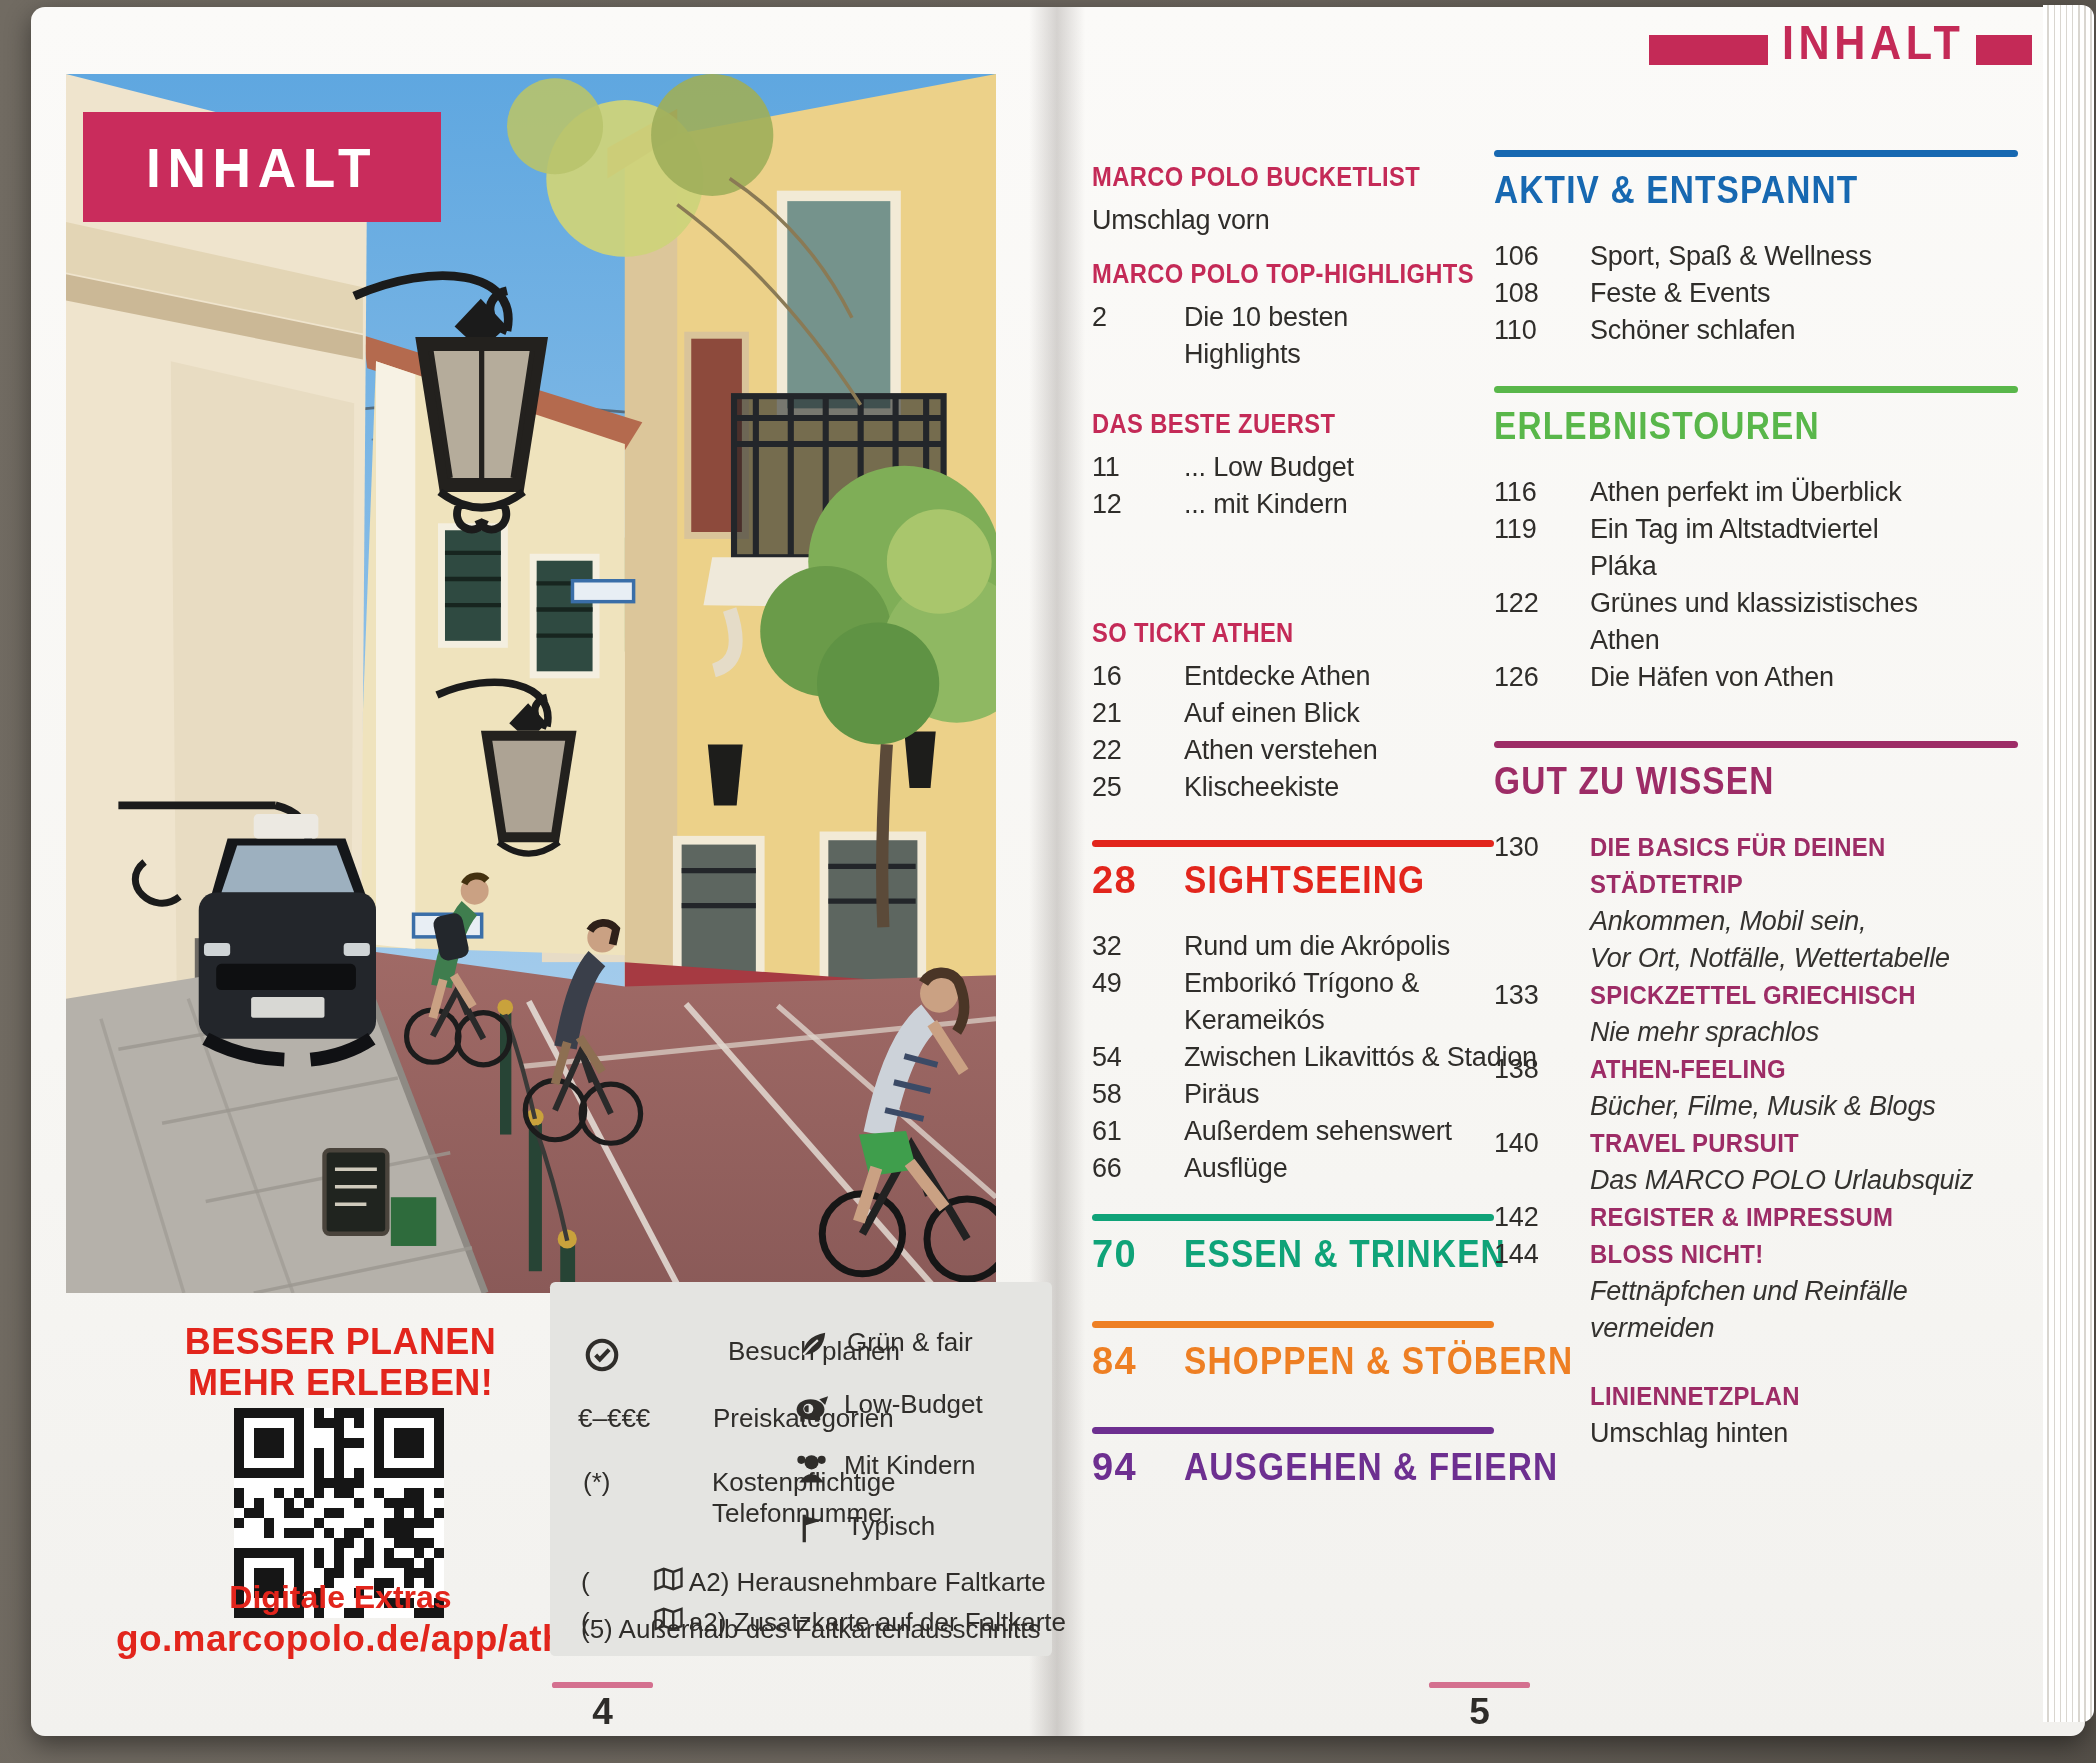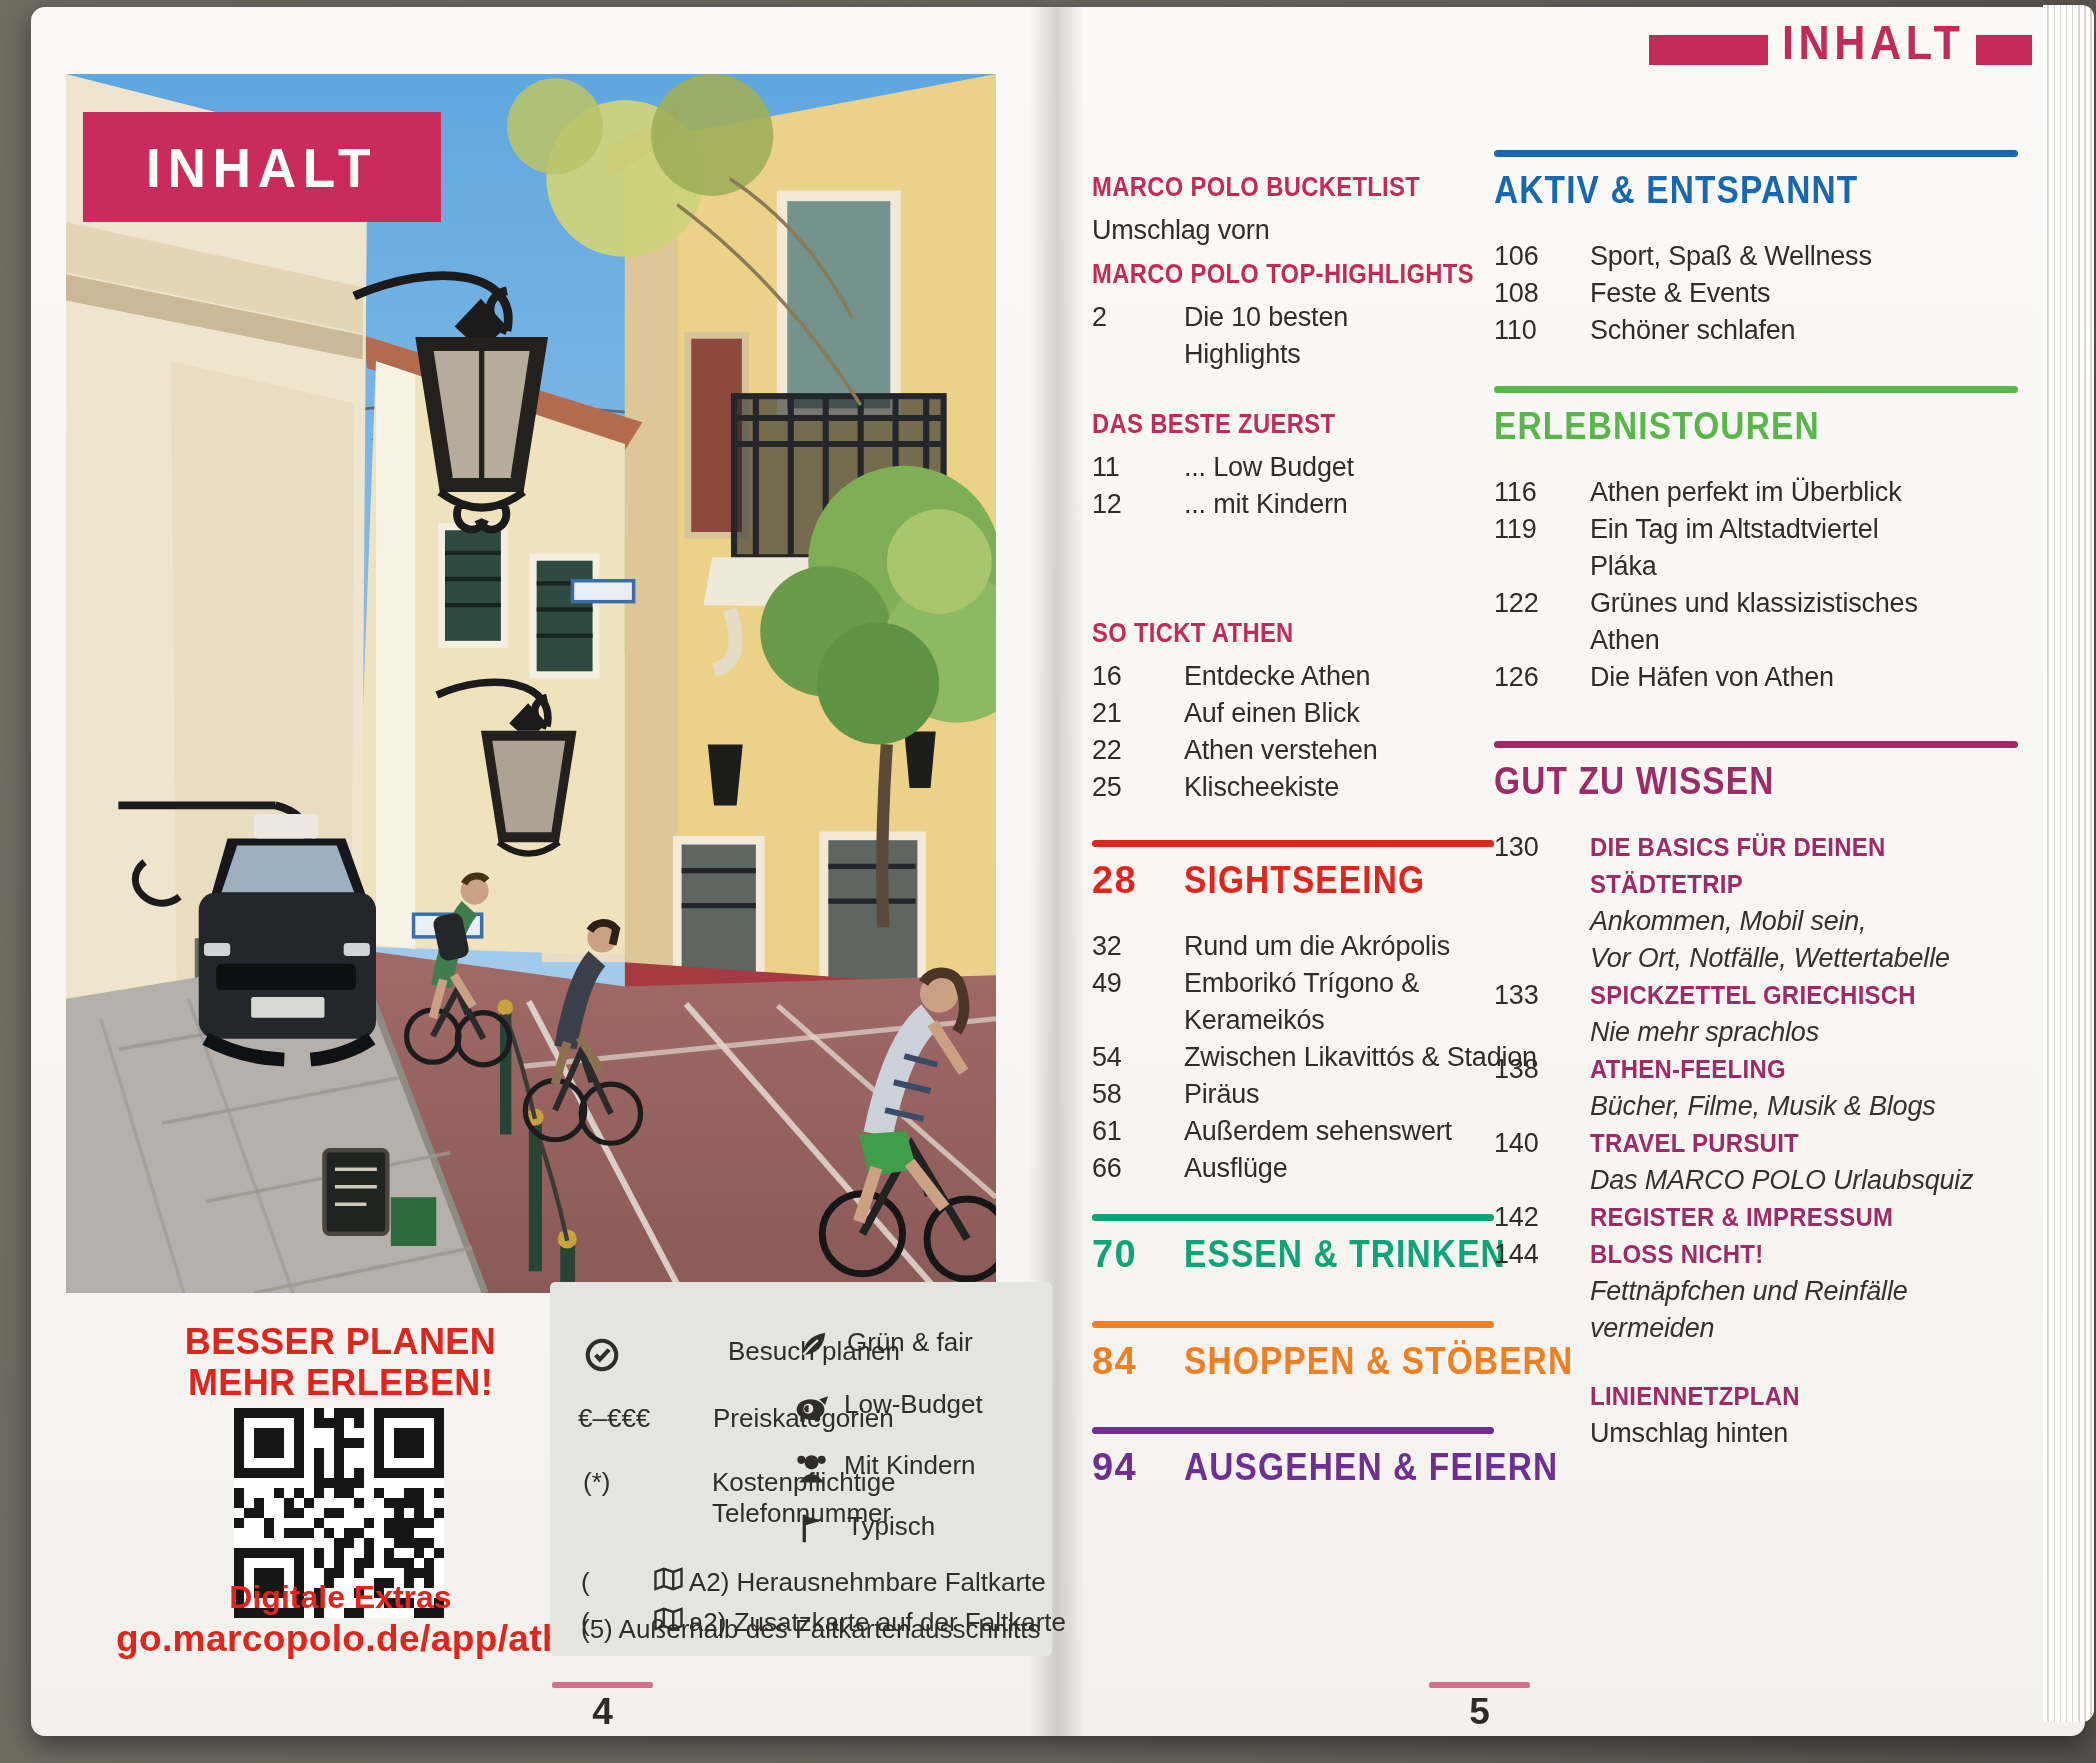--- a/index.html
+++ b/index.html
@@ -472,21 +472,21 @@
     </div>
   </div>
 
   <div id="pg4-rule" class="abs"></div>
   <div id="pg4" class="abs">4</div>
 
   <div id="rp-bar1" class="abs"></div>
   <div id="rp-title" class="abs"><span class="cond">INHALT</span></div>
   <div id="rp-bar2" class="abs"></div>
 
-  <div class="abs colL sec" style="top:172px;">
+  <div class="abs colL sec" style="top:162px;">
     <div class="title c-crimson hd-sm"><span class="cond">MARCO POLO BUCKETLIST</span></div>
     <div class="entries">
       <div class="row">
         <span class="lbl">Umschlag vorn</span>
       </div>
     </div>
   </div>
 
   <div class="abs colL sec" style="top:259px;">
     <div class="title c-crimson hd-sm"><span class="cond">MARCO POLO TOP-HIGHLIGHTS</span></div>

